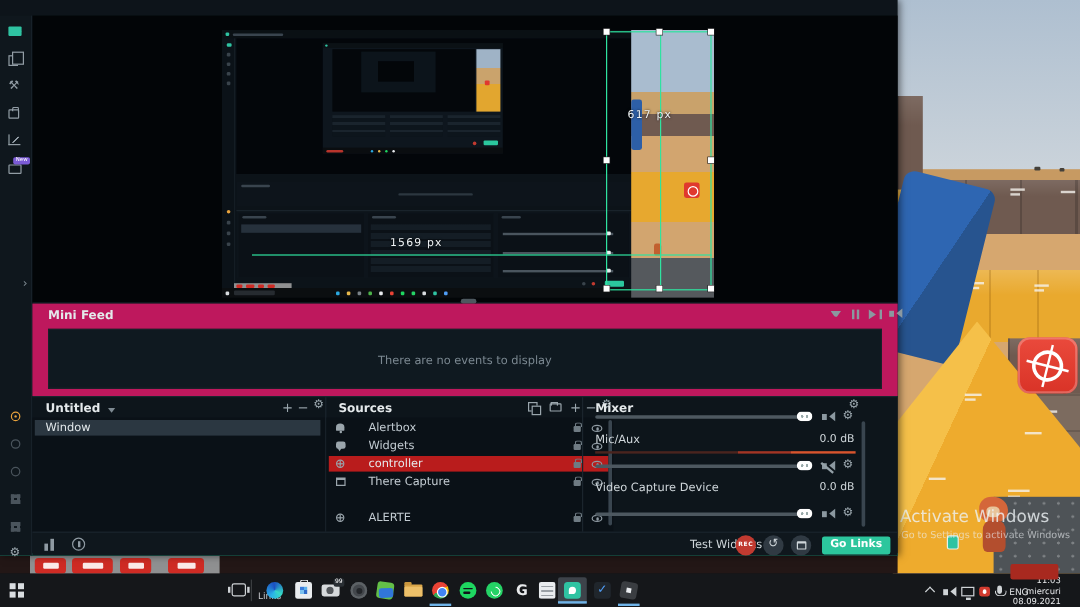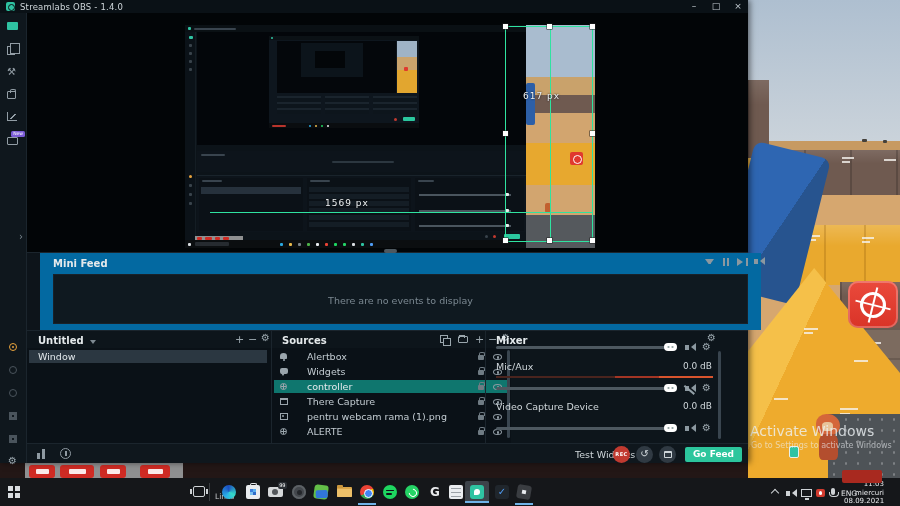--- a/index.html
+++ b/index.html
@@ -100,21 +100,21 @@
   .dm-cross{left:44px;top:127px;width:13px;height:13px;background:#e0392e;border-radius:2px}
   .dm-cross::after{content:'';position:absolute;left:3px;top:3px;width:7px;height:7px;border:1px solid #fff;border-radius:50%}
   .dm-char{left:19px;top:178px;width:6px;height:10px;background:#c2602f;border-radius:2px}
   .sel-box{left:320px;top:1px;width:88px;height:216px;border:1px solid #2fe3a0}
   .sel-v{position:absolute;left:44px;top:0;width:1px;height:214px;background:#2fe3a0}
   .hnd{position:absolute;width:5px;height:5px;background:#fff;box-shadow:0 0 0 .5px #222}
   .sel-hline{left:25px;top:187px;width:383px;height:1px;background:#2fe3a0}
   .px-label{color:#eef2f4;font-size:9px;letter-spacing:1px;text-shadow:0 0 2px #000}
 
   
-  .minifeed{left:40px;top:253px;width:721px;height:77px;background:#0369a1}
+  .minifeed{left:27px;top:253px;width:721px;height:77px;background:#be185d}
   .panel-title{font-size:10px;font-weight:bold;color:#e4e9eb}
   .mf-box{left:13px;top:21px;width:695px;height:50px;background:#0f1920;border:1px solid #192129}
   .mf-empty{width:100%;text-align:center;margin-top:20px;font-size:9.5px;color:#7b8891}
   .funnel{width:9px;height:5px;background:#8b98a0;clip-path:polygon(0 0,100% 0,60% 100%,40% 100%)}
   .funnel::after{content:'';position:absolute;left:4px;top:4px;width:1.5px;height:5px;background:#8b98a0}
   .pausebars::before,.pausebars::after{content:'';position:absolute;top:0;width:2px;height:8px;background:#8b98a0}
   .pausebars::before{left:0}.pausebars::after{left:4px}
   .skip{width:0;height:0;border:4px solid transparent;border-left:6px solid #8b98a0}
   .skip::after{content:'';position:absolute;left:3px;top:-4px;width:1.5px;height:8px;background:#8b98a0}
   .spk{width:4px;height:5px;background:#8b98a0;margin-top:2px}
@@ -123,21 +123,21 @@
   .drag-handle{width:13px;height:4px;background:#4d585f;border-radius:2px}
 
   
   .panels{left:27px;top:330px;width:721px;height:113px;background:#0d151b;border-top:1px solid #1b252d}
   .pnl{position:absolute;top:0;height:113px}
   .pnl+.pnl{border-left:1px solid #1b252d}
   .hdr-ic{position:absolute;color:#9aa6ad;font-size:11px;line-height:14px;top:2px}
   .caret{display:inline-block;width:0;height:0;border:3px solid transparent;border-top:4px solid #7e8a92;margin-left:5px;vertical-align:1px}
   .list-bg{position:absolute;left:0;top:17px;right:0;bottom:0;background:#0a1117}
   .row{position:absolute;left:2px;right:4px;height:13px;font-size:9.5px;color:#c3ccd2;line-height:13px}
-  .row.sel{background:#0f766e;color:#e6ebee}
+  .row.sel{background:#b91c1c;color:#e6ebee}
   .scene-row{background:#2b3741;color:#e2e8eb;padding-left:9px}
   .src-ic{position:absolute;left:6px;top:3px}
   .src-label{position:absolute;left:33px;top:0}
   .bell{width:7px;height:6px;background:#9aa5ac;border-radius:50% 50% 12% 12%}
   .bell::after{content:'';position:absolute;left:2.5px;top:6px;width:2px;height:1.5px;background:#9aa5ac;border-radius:50%}
   .chat{width:8px;height:6px;background:#9aa5ac;border-radius:2px}
   .chat::after{content:'';position:absolute;left:1px;top:5px;border:2px solid transparent;border-top:3px solid #9aa5ac}
   .globe{width:7px;height:7px;border:1px solid #9aa5ac;border-radius:50%}
   .globe::after{content:'';position:absolute;left:0;top:2px;width:5px;height:1px;background:#9aa5ac}
   .globe::before{content:'';position:absolute;left:2px;top:0;width:1px;height:5px;background:#9aa5ac}
@@ -301,27 +301,20 @@
     <div class="abs behind-gray">
       <span class="red-ic" style="left:4px;width:26px"></span>
       <span class="red-ic" style="left:35px;width:34px"></span>
       <span class="red-ic" style="left:75px;width:26px"></span>
       <span class="red-ic" style="left:115px;width:30px"></span>
     </div>
   </div>
 
   <div class="abs obs">
 
-    <div class="abs titlebar">
-      <span class="abs app-ic"></span>
-      <span class="abs title-text">Streamlabs OBS - 1.4.0</span>
-      <span class="abs winbtn" style="left:686px">–</span>
-      <span class="abs winbtn" style="left:708px">□</span>
-      <span class="abs winbtn" style="left:730px">×</span>
-    </div>
 
     <div class="abs side">
       <span class="abs sb cam-ic" style="top:9px"></span>
       <span class="abs sb copy-ic" style="top:33px"></span>
       <span class="abs sb glyph-ic" style="top:54px">⚒</span>
       <span class="abs sb bag-ic" style="top:78px"></span>
       <span class="abs sb chart-ic" style="top:99px"></span>
       <span class="abs sb mon-ic" style="top:124px">
         <span class="new-badge">New</span>
       </span>
@@ -509,26 +502,20 @@
             <span class="src-label">controller</span>
             <span class="icon-lock" style="left:204px"></span>
             <span class="icon-eye" style="left:219px"></span>
           </div>
           <div class="row" style="top:47px">
             <span class="src-ic winc"></span>
             <span class="src-label">There Capture</span>
             <span class="icon-lock" style="left:204px"></span>
             <span class="icon-eye" style="left:219px"></span>
           </div>
-          <div class="row" style="top:62px">
-            <span class="src-ic img"></span>
-            <span class="src-label">pentru webcam rama (1).png</span>
-            <span class="icon-lock" style="left:204px"></span>
-            <span class="icon-eye" style="left:219px"></span>
-          </div>
           <div class="row" style="top:77px">
             <span class="src-ic globe"></span>
             <span class="src-label">ALERTE</span>
             <span class="icon-lock" style="left:204px"></span>
             <span class="icon-eye" style="left:219px"></span>
           </div>
           <span class="scrollbar" style="right:1px;top:2px;height:88px"></span>
         </div>
       </div>
 
@@ -563,21 +550,21 @@
 
     <div class="abs obs-footer">
       <span class="abs bars-ic"></span>
       <span class="abs info-ic"></span>
       <span class="abs tw-label" style="left:548px;top:5px">Test Widgets</span>
       <span class="abs circ-btn rec" style="left:586px">REC</span>
       <span class="abs circ-btn hist" style="left:609px"></span>
       <span class="abs circ-btn" style="left:632px">
           <span class="cal-ic"></span>
         </span>
-      <span class="abs golive" style="left:658px">Go Feed</span>
+      <span class="abs golive" style="left:658px">Go Links</span>
     </div>
   </div>
 
   <div class="abs taskbar">
     <span class="abs win-logo">
         <span></span>
         <span></span>
         <span></span>
         <span></span>
       </span>

